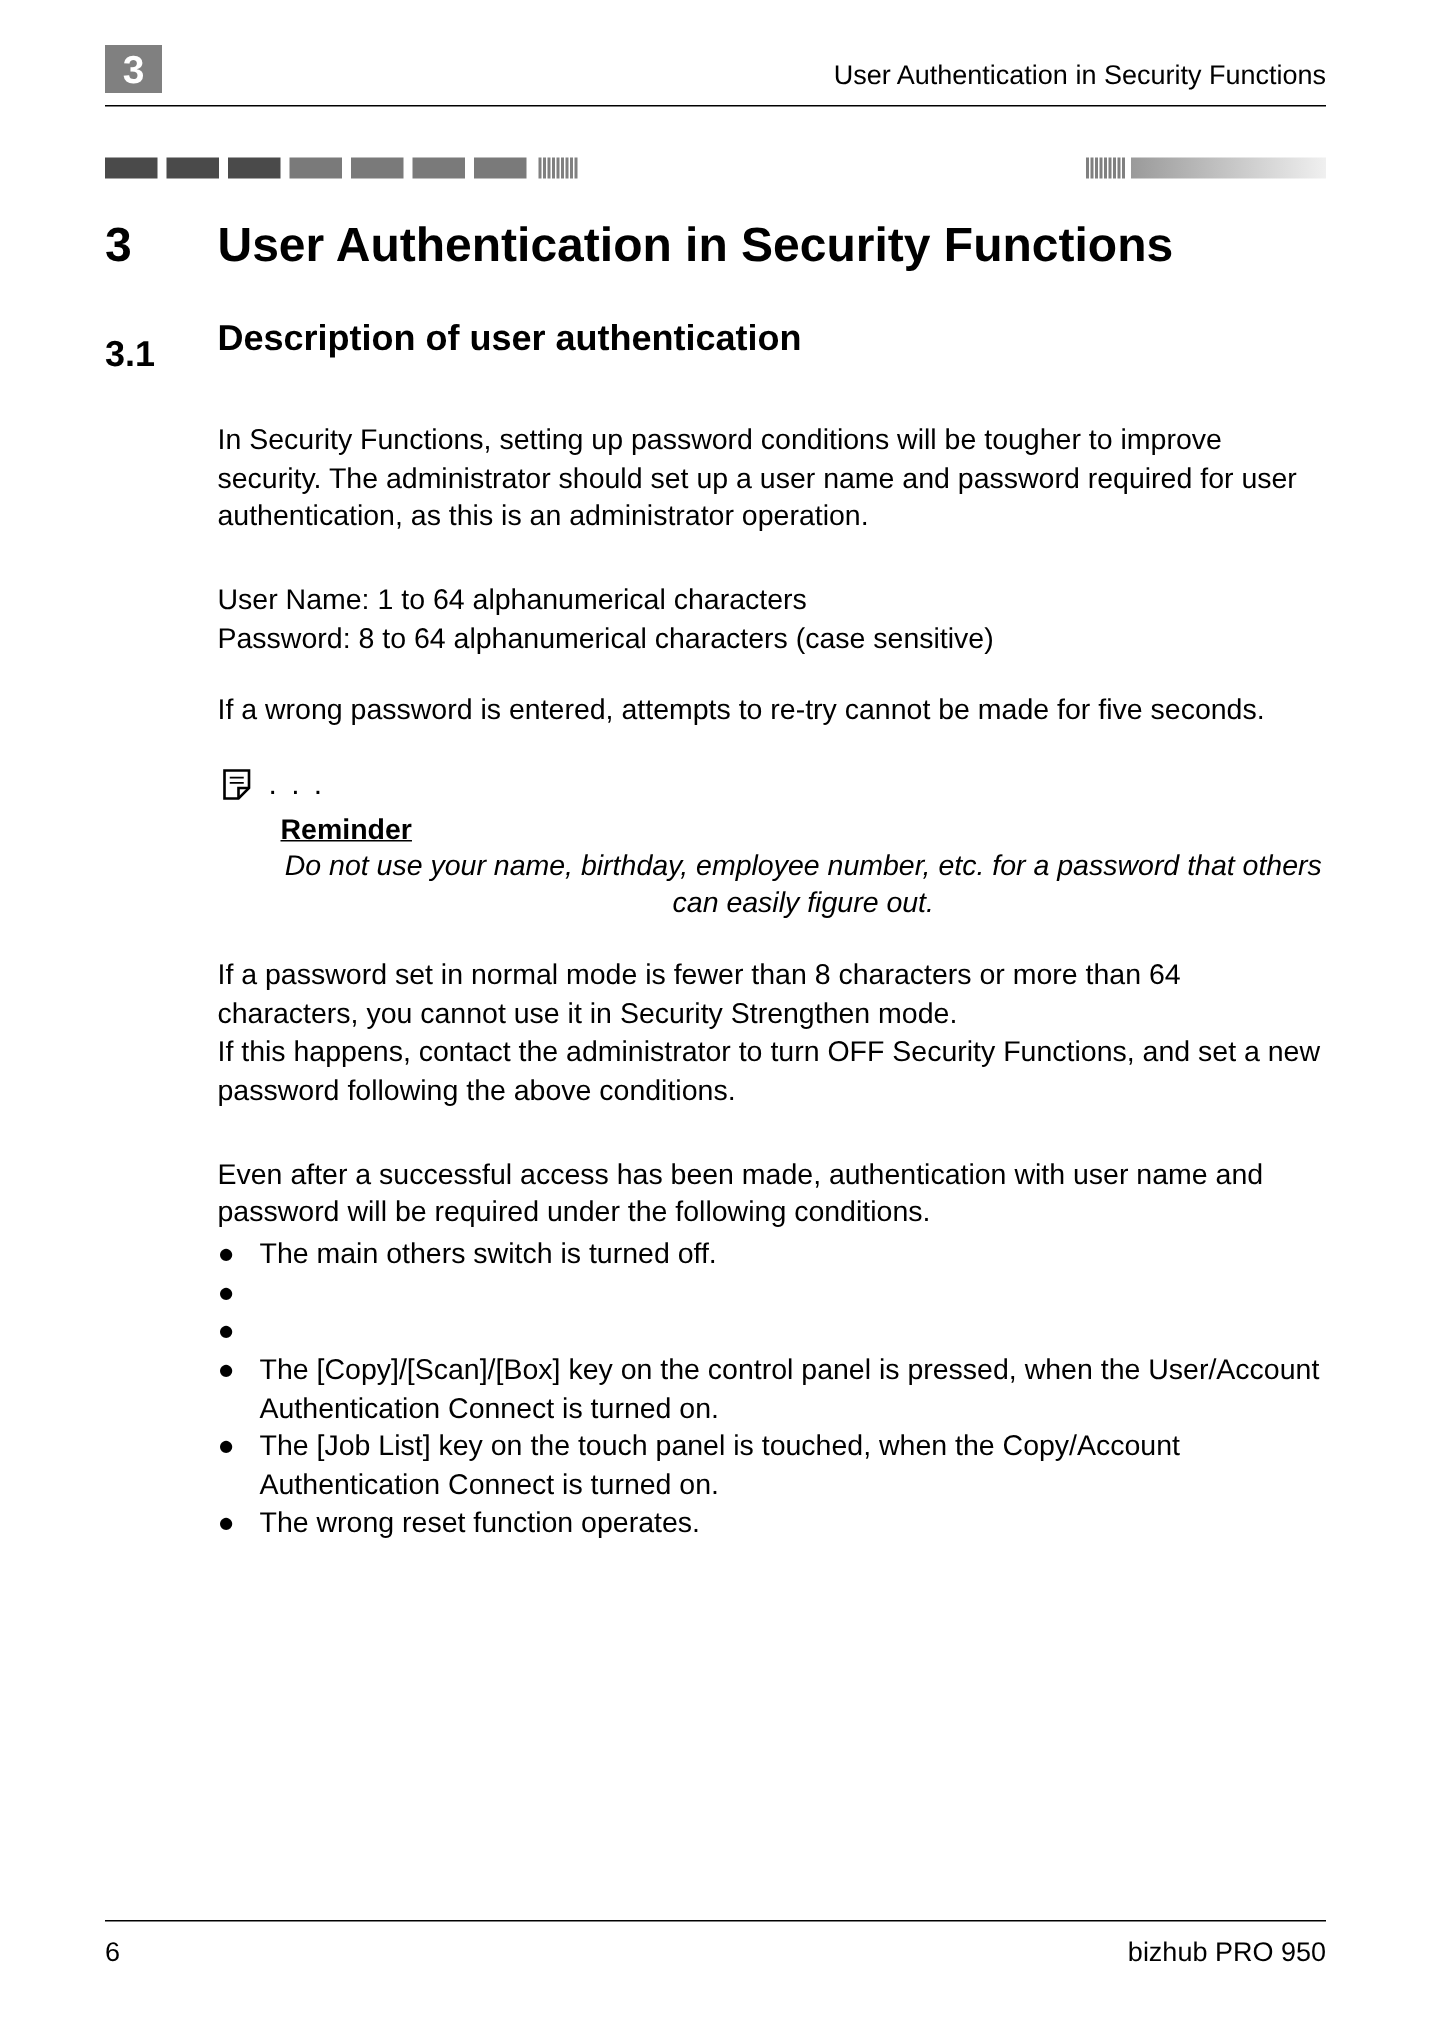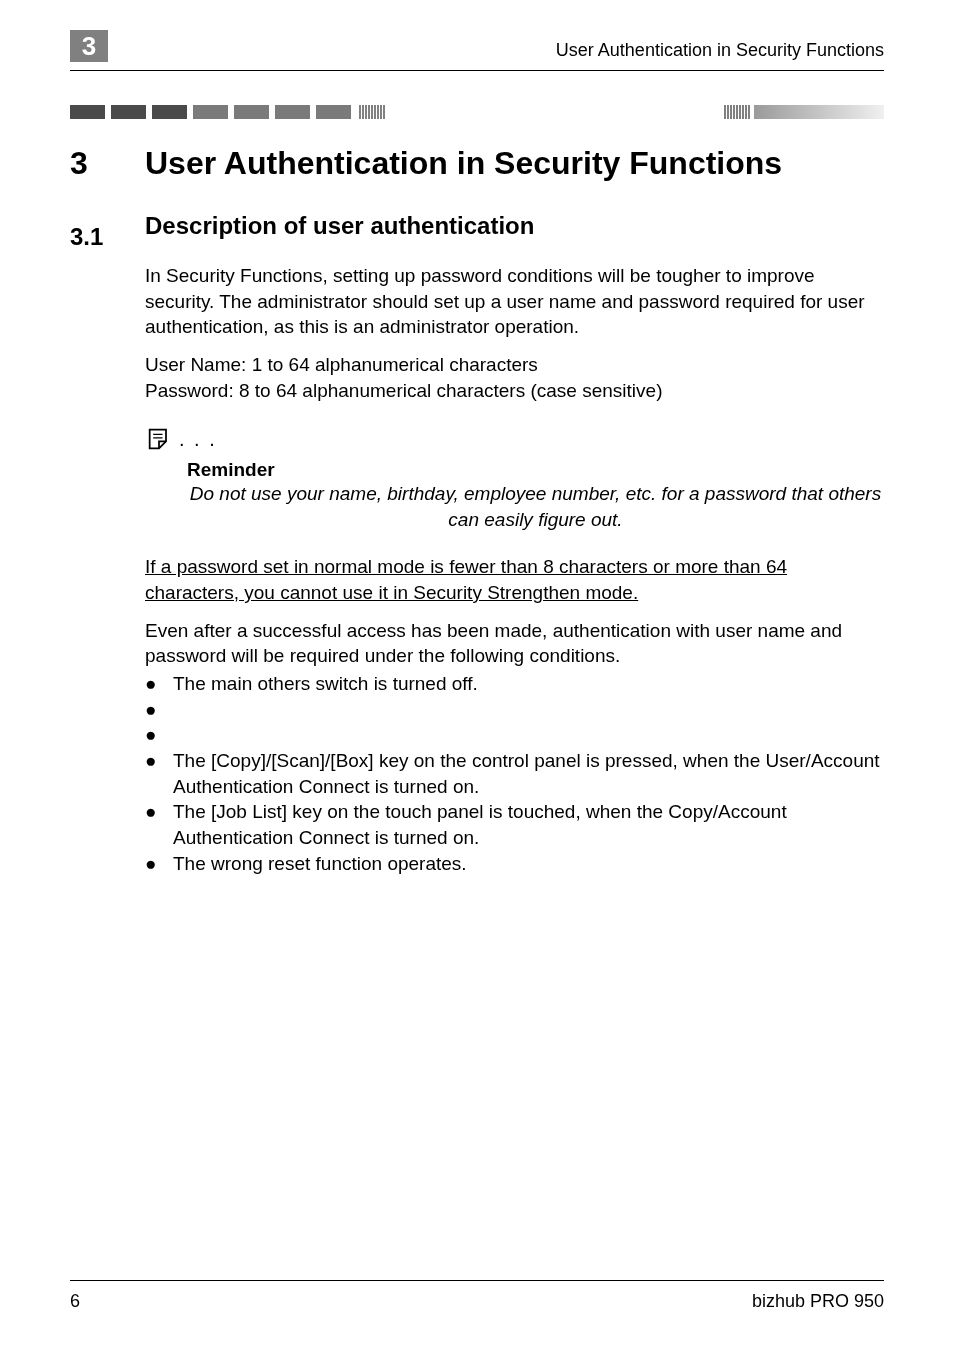--- a/index.html
+++ b/index.html
@@ -130,21 +130,21 @@
     }
 
     .section-number {
       min-width: 75px;
       margin-top: 11px;
     }
 
     .body-text {
       font-size: 19px;
       line-height: 1.35;
-      margin-top: 12px;
+      margin-top: 30px;
       padding-left: 75px;
     }
 
     .reminder-block {
       padding-left: 75px;
       margin-top: 22px;
     }
 
     .reminder-icon {
       display: flex;
@@ -161,20 +161,21 @@
       font-size: 20px;
       letter-spacing: 2px;
       padding-bottom: 2px;
     }
 
     .reminder-label {
       font-weight: bold;
       font-size: 19px;
       margin-top: 6px;
       padding-left: 42px;
+      text-decoration: underline;
     }
 
     .reminder-text {
       font-style: italic;
       font-size: 19px;
       line-height: 1.35;
       padding-left: 42px;
       text-align: center;
     }
 
@@ -272,36 +273,38 @@
     <div>Description of user authentication</div>
   </div>
 
   <div class="body-text">In Security Functions, setting up password conditions will be tougher to improve security. The administrator should set up a user name and password required for user authentication, as this is an administrator operation.</div>
 
   <div class="body-text">
     <span>User Name: 1 to 64 alphanumerical characters</span><br>
     <span>Password: 8 to 64 alphanumerical characters (case sensitive)</span>
   </div>
 
+  <div class="body-text" style="margin-top:22px;">If a wrong password is entered, attempts to re-try cannot be made for five seconds.</div>
 
   <div class="reminder-block">
     <div class="reminder-icon">
       <svg viewBox="0 0 24 24">
         <path d="M4 4 L18 4 L18 14 L12 20 L4 20 Z" fill="none" stroke="#000" stroke-width="1.5"></path>
         <path d="M12 20 L12 14 L18 14" fill="none" stroke="#000" stroke-width="1.5"></path>
         <path d="M7 8 L15 8 M7 11 L15 11" stroke="#000" stroke-width="1"></path>
       </svg>
       <span class="reminder-dots">. . .</span>
     </div>
     <div class="reminder-label">Reminder</div>
     <div class="reminder-text">Do not use your name, birthday, employee number, etc. for a password that others can easily figure out.</div>
   </div>
 
-  <div class="body-text" style="margin-top:22px;text-decoration:underline;">
+  <div class="body-text" style="margin-top:22px;">
     <span>If a password set in normal mode is fewer than 8 characters or more than 64 characters, you cannot use it in Security Strengthen mode.</span><br>
+    <span>If this happens, contact the administrator to turn OFF Security Functions, and set a new password following the above conditions.</span>
   </div>
 
   <div class="body-text">Even after a successful access has been made, authentication with user name and password will be required under the following conditions.</div>
 
   <ul class="bullet-list">
     <li>
         <span class="bullet-point">●</span>
         <span>The main others switch is turned off.</span>
       </li>
     <li>

